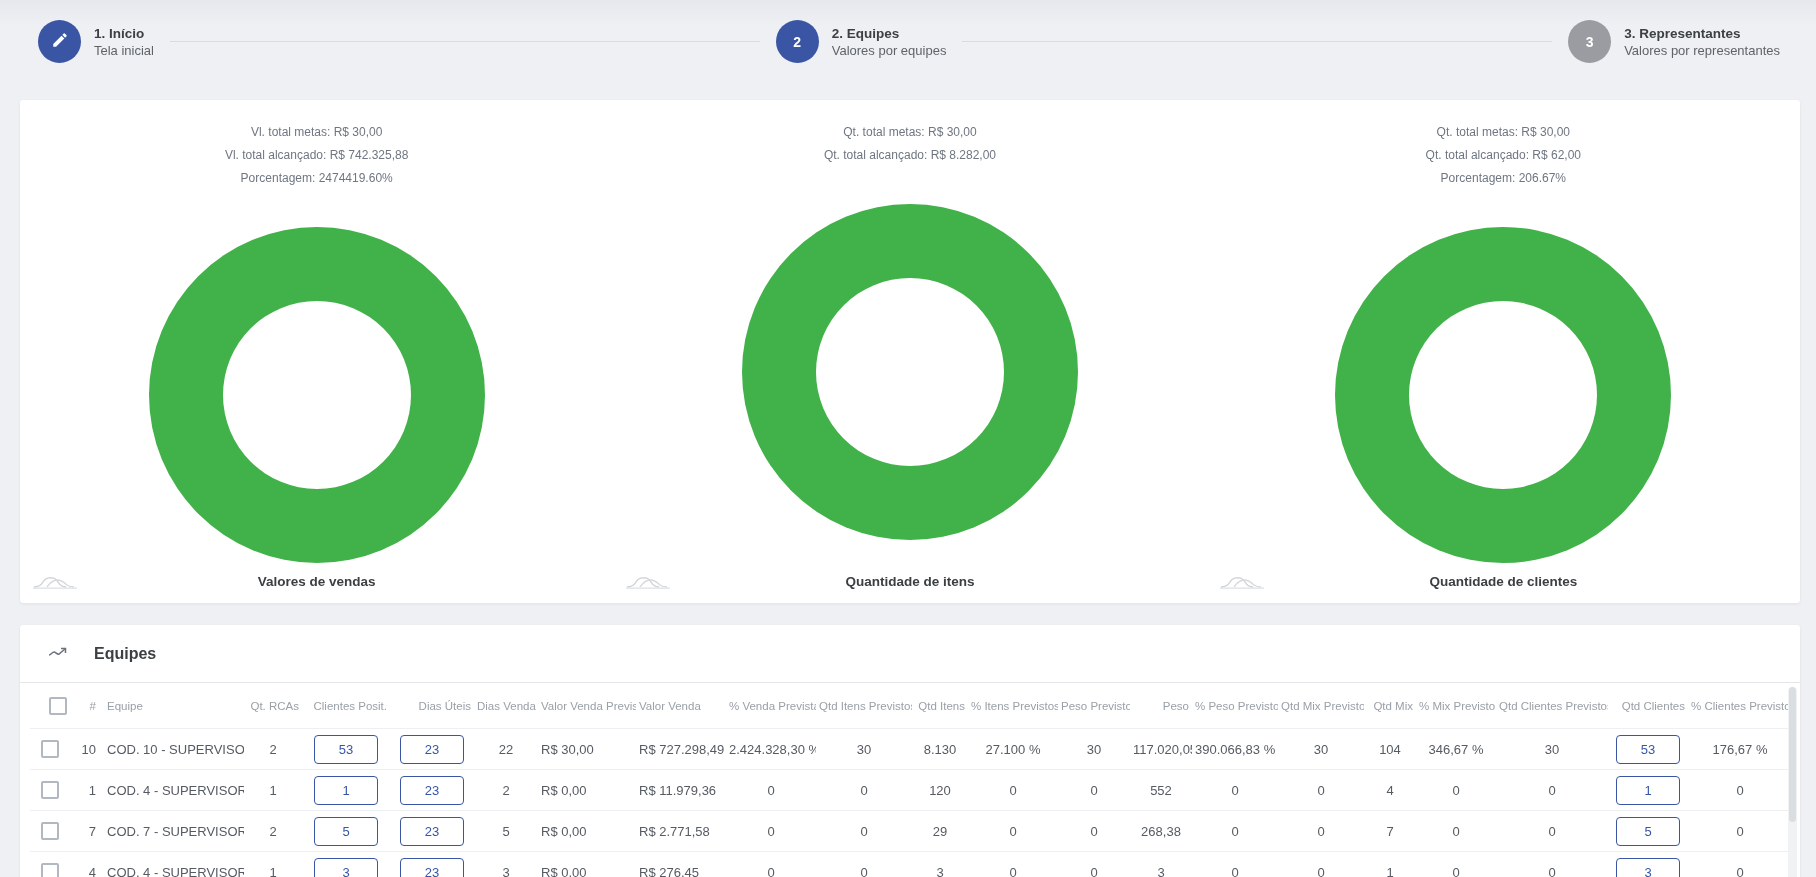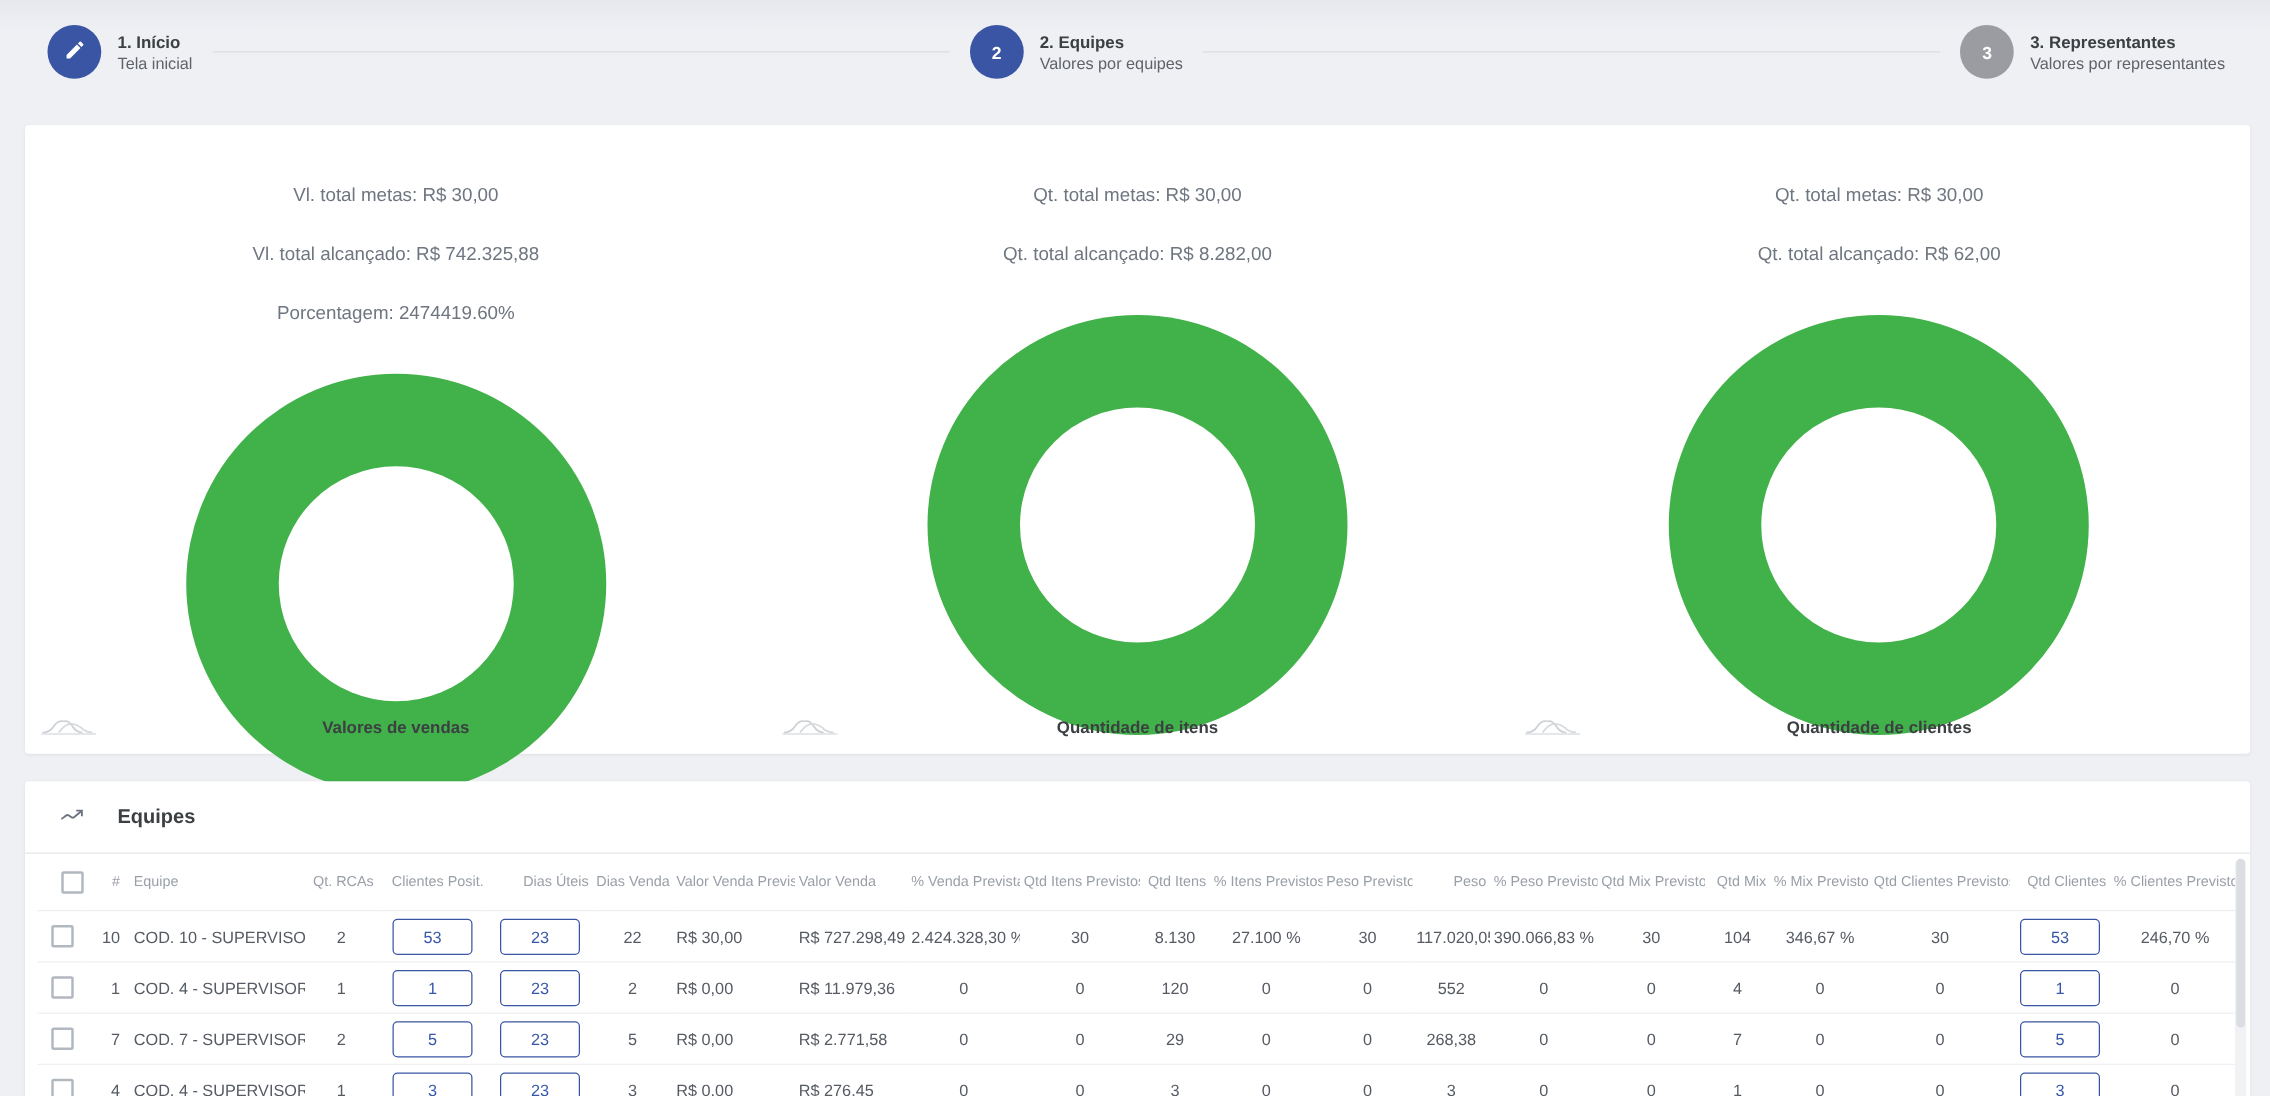--- a/index.html
+++ b/index.html
@@ -28,21 +28,21 @@
   .step-sub { font-size:13px; color:#5f6368; line-height:17px; }
   .connector { flex:1; height:1px; background:#d9dbdf; margin:0 16px; }
   
   .card {
     position:absolute; left:20px; width:1780px; background:#fff;
     border-radius:3px; box-shadow:0 1px 3px rgba(60,64,67,.08);
   }
   .charts-card { top:100px; height:503px; display:flex; }
   
   .chart-block { flex:1; position:relative; padding-top:21px; text-align:center; }
-  .stat { font-size:15px; color:#6f7680; line-height:23px;margin-top:24px; }
+  .stat { font-size:12px; color:#6f7680; line-height:23px; }
   .donut {
     width:336px; height:336px; border-radius:50%; background:#41b149;
     margin:37px auto 0; position:relative;
   }
   .donut::after { content:""; position:absolute; inset:74px; background:#fff; border-radius:50%; }
   .chart-label {
     position:absolute; left:0; right:0; bottom:14px;
     font-size:13.5px; font-weight:bold; color:#3c4043;
   }
   .wave { position:absolute; left:12px; bottom:8px; }
@@ -152,20 +152,21 @@
           <path d="M15 13 Q20 6 25 6 T35 11 Q38 13 42 13" fill="none" stroke="#d6d9dd" stroke-width="1.4"></path>
           <path d="M1 14.2 H45" stroke="#dde0e4" stroke-width="1.2"></path>
         </svg>
     </span>
     <div class="chart-label">Quantidade de itens</div>
   </div>
 
   <div class="chart-block">
     <div class="stat">Qt. total metas: R$ 30,00</div>
     <div class="stat">Qt. total alcançado: R$ 62,00</div>
+    <div class="stat">Porcentagem: 206.67%</div>
     <div class="donut"></div>
     <span class="wave">
       <svg width="52" height="17" viewBox="0 0 52 17">
           <path d="M2 13 Q8 13 11 8 T19 4 Q23 3 26 8 T34 13" fill="none" stroke="#ced1d6" stroke-width="1.4"></path>
           <path d="M15 13 Q20 6 25 6 T35 11 Q38 13 42 13" fill="none" stroke="#d6d9dd" stroke-width="1.4"></path>
           <path d="M1 14.2 H45" stroke="#dde0e4" stroke-width="1.2"></path>
         </svg>
     </span>
     <div class="chart-label">Quantidade de clientes</div>
   </div>
@@ -226,21 +227,21 @@
         <td>8.130</td>
         <td>27.100 %</td>
         <td>30</td>
         <td>117.020,05</td>
         <td>390.066,83 %</td>
         <td>30</td>
         <td>104</td>
         <td>346,67 %</td>
         <td>30</td>
         <td><span class="valbox">53</span></td>
-        <td>246,70 %</td>
+        <td>176,67 %</td>
       </tr>
       <tr>
         <td><span class="cb"></span></td>
         <td class="ta-r">1</td>
         <td class="ta-l">COD. 4 - SUPERVISOR</td>
         <td>1</td>
         <td><span class="valbox">1</span></td>
         <td><span class="valbox">23</span></td>
         <td>2</td>
         <td class="ta-l">R$ 0,00</td>

